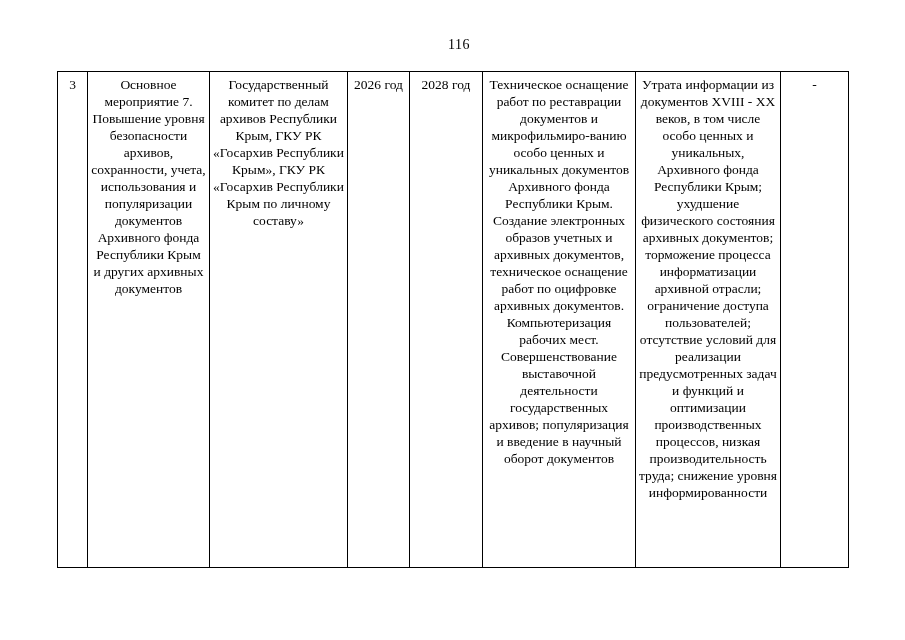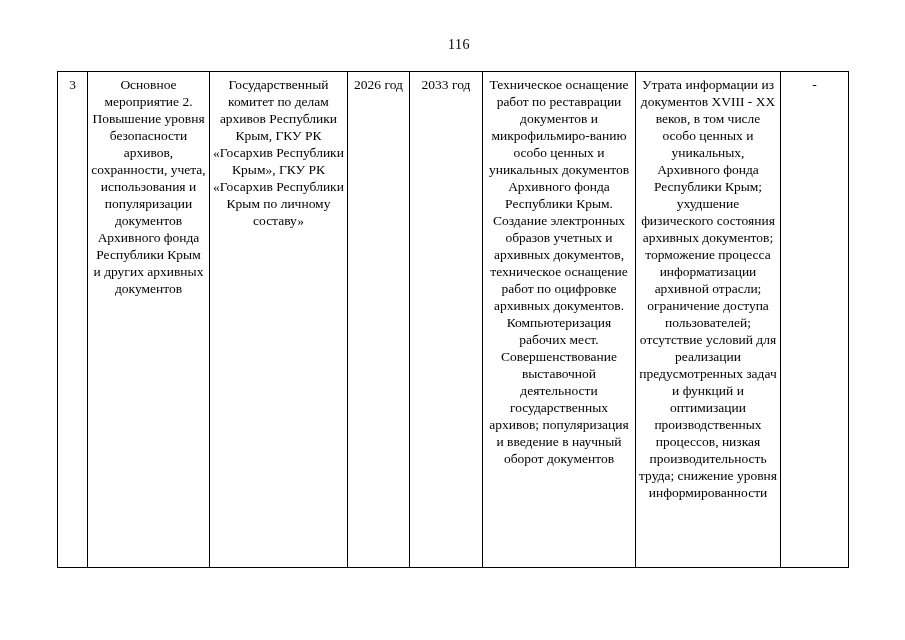--- a/index.html
+++ b/index.html
@@ -70,24 +70,24 @@
       <col class="col-exec">
       <col class="col-start">
       <col class="col-end">
       <col class="col-result">
       <col class="col-risk">
       <col class="col-note">
     </colgroup>
     <tbody>
       <tr class="main-row">
         <td>3</td>
-        <td>Основное мероприятие 2. Повышение уровня безопасности архивов, сохранности, учета, использования и популяризации документов Архивного фонда Республики Крым и других архивных документов</td>
+        <td>Основное мероприятие 7. Повышение уровня безопасности архивов, сохранности, учета, использования и популяризации документов Архивного фонда Республики Крым и других архивных документов</td>
         <td>Государственный комитет по делам архивов Республики Крым, ГКУ РК «Госархив Республики Крым», ГКУ РК «Госархив Республики Крым по личному составу»</td>
         <td>2026 год</td>
-        <td>2033 год</td>
+        <td>2028 год</td>
         <td>Техническое оснащение работ по реставрации документов и микрофильмиро-ванию особо ценных и уникальных документов Архивного фонда Республики Крым. Создание электронных образов учетных и архивных документов, техническое оснащение работ по оцифровке архивных документов. Компьютеризация рабочих мест. Совершенствование выставочной деятельности государственных архивов; популяризация и введение в научный оборот документов</td>
         <td>Утрата информации из документов XVIII - XX веков, в том числе особо ценных и уникальных, Архивного фонда Республики Крым; ухудшение физического состояния архивных документов; торможение процесса информатизации архивной отрасли; ограничение доступа пользователей; отсутствие условий для реализации предусмотренных задач и функций и оптимизации производственных процессов, низкая производительность труда; снижение уровня информированности</td>
         <td>-</td>
       </tr>
     </tbody>
   </table>
 
 </div>
 
 </body></html>

